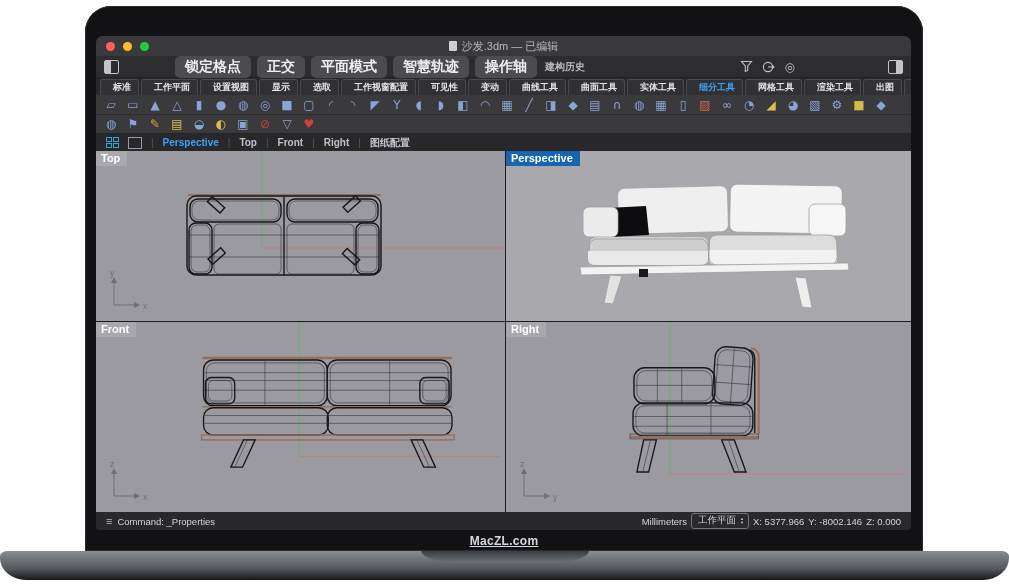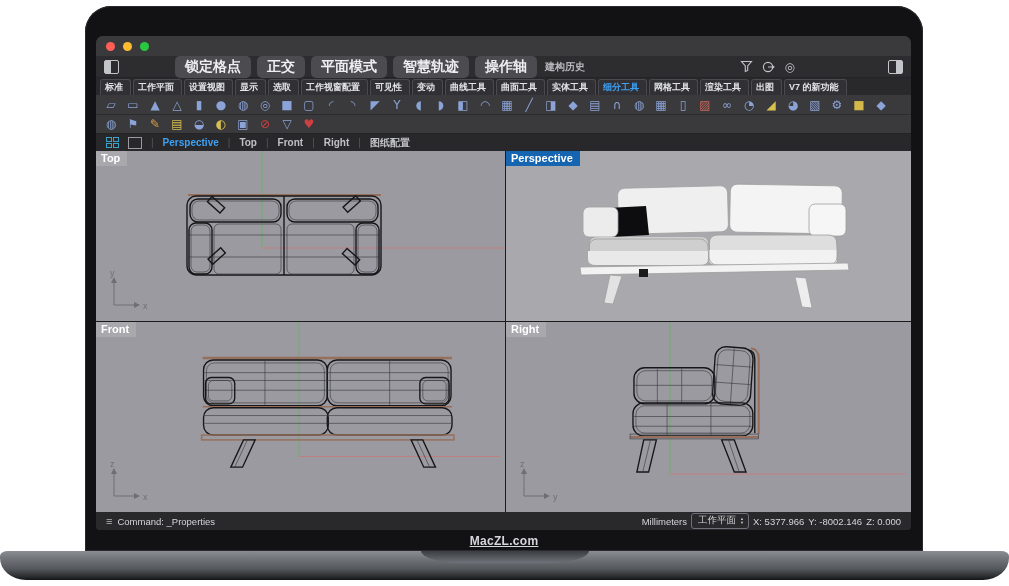--- a/index.html
+++ b/index.html
@@ -38,21 +38,21 @@
        padding:2px 10px;border-radius:5px;white-space:nowrap;}
   .history-label{color:#b9b9bd;font-size:10px;font-weight:bold;margin-left:0;}
   .ctl-right{margin-left:auto;display:flex;align-items:center;gap:9px;}
   .mini-ico{color:#c4c5c9;font-size:12px;line-height:1;}
   .filterbox{width:198px;height:13px;background:#303034;border:1px solid #5a5a60;border-radius:3px;
        color:#c8c9cd;font-size:9px;text-align:center;font-family:inherit;padding:0;}
 
   .tabrow{height:16px;background:#29292c;display:flex;align-items:stretch;gap:2px;
        padding:1px 4px 0 4px;flex:0 0 auto;}
   .rtab{border:1px solid #4a4a4f;border-bottom:none;border-radius:3px 3px 0 0;background:#313135;
-       color:#e2e3e6;font-size:9px;font-weight:bold;padding:1px 7px 0 4px;white-space:nowrap;}
+       color:#e2e3e6;font-size:9px;font-weight:bold;padding:1px 7px 0 12px;white-space:nowrap;}
   .rtab.active{color:#3da1f5;}
 
   .tbrow{background:#3a3a3d;display:flex;align-items:center;padding:0 4px;flex:0 0 auto;}
   .tbrow.r1{height:19px;border-bottom:1px solid #2c2c2f;}
   .tbrow.r2{height:18px;border-bottom:1px solid #242427;}
   .ticon{width:22px;text-align:center;font-size:12px;line-height:1;color:#8ba3d6;
        font-family:"DejaVu Sans",sans-serif;}
 
   .vpbar{height:17px;background:#28282b;display:flex;align-items:center;gap:9px;
        padding:0 10px;flex:0 0 auto;font-size:10px;}
@@ -98,20 +98,24 @@
 
   <div class="lid">
 
     <div class="app">
 
       <div class="titlebar">
         <div class="lights">
           <span class="light" style="background:#ff5f57"></span>
           <span class="light" style="background:#febc2e"></span>
           <span class="light" style="background:#28c840"></span>
+        </div>
+        <div class="title-center">
+          <span class="docicon"></span>
+          <span>沙发.3dm — 已编辑</span>
         </div>
       </div>
 
       <div class="controlsrow">
         <span class="panel-toggle">
             <span class="fill left"></span>
           </span>
         <span class="pillgroup">
             <span class="pill">锁定格点</span>
             <span class="pill">正交</span>

